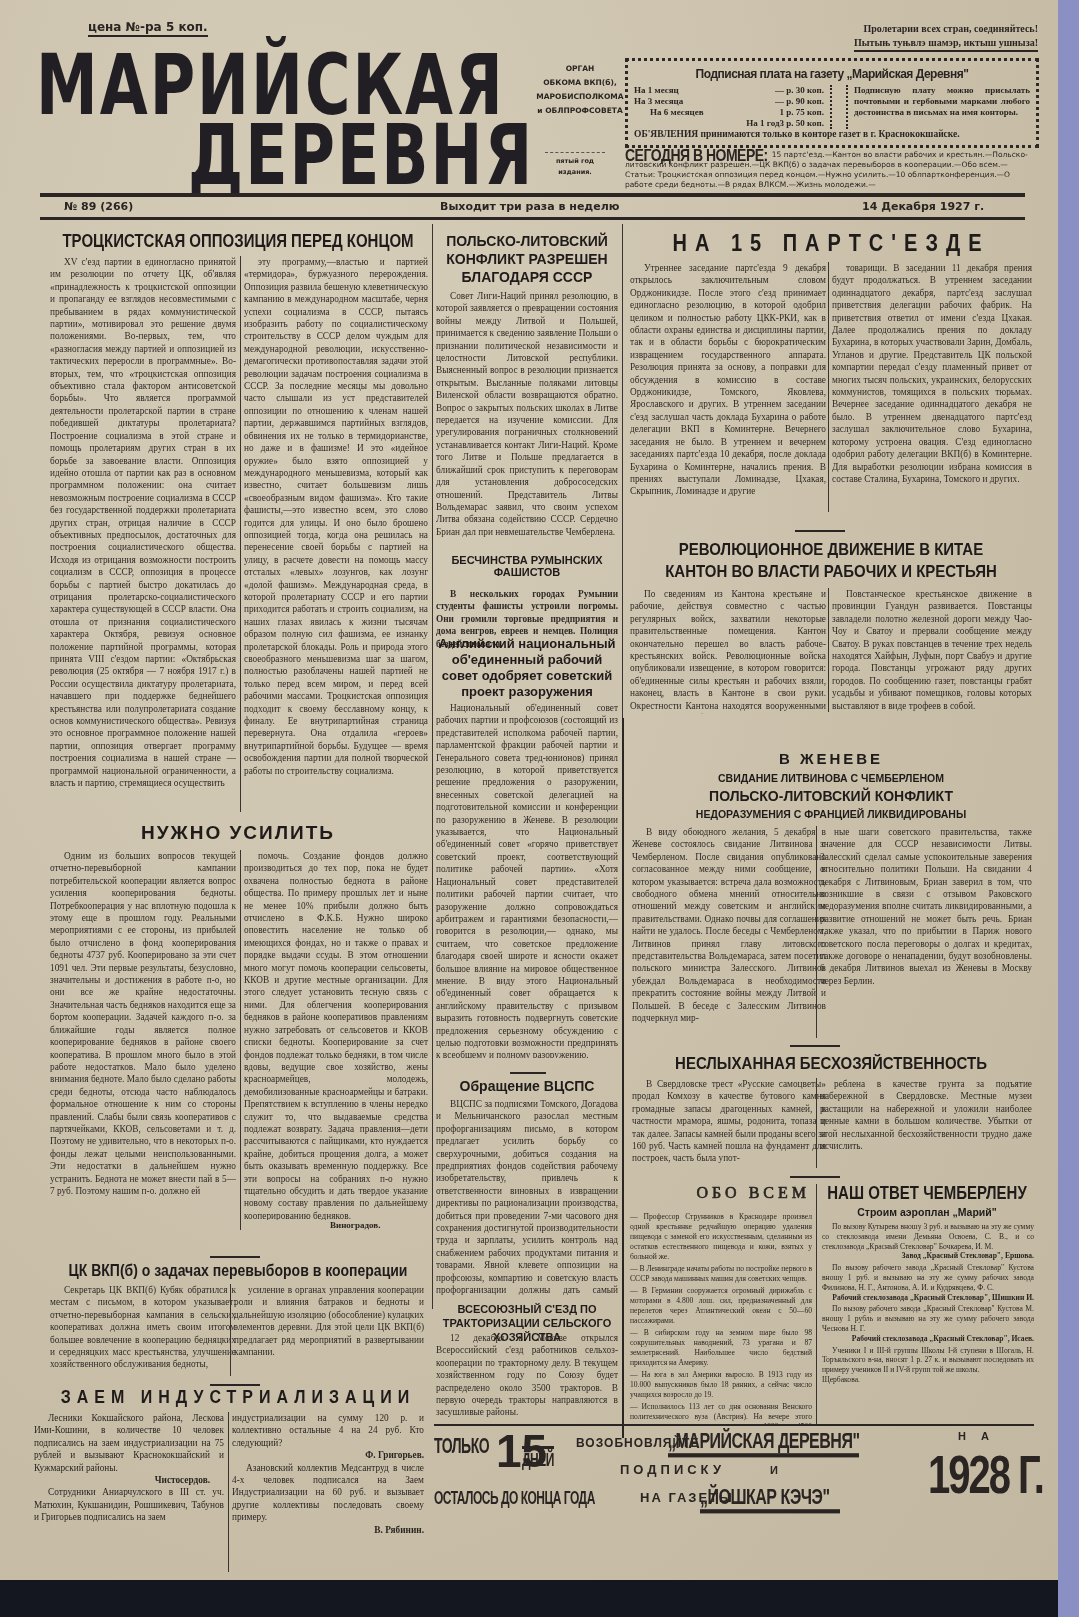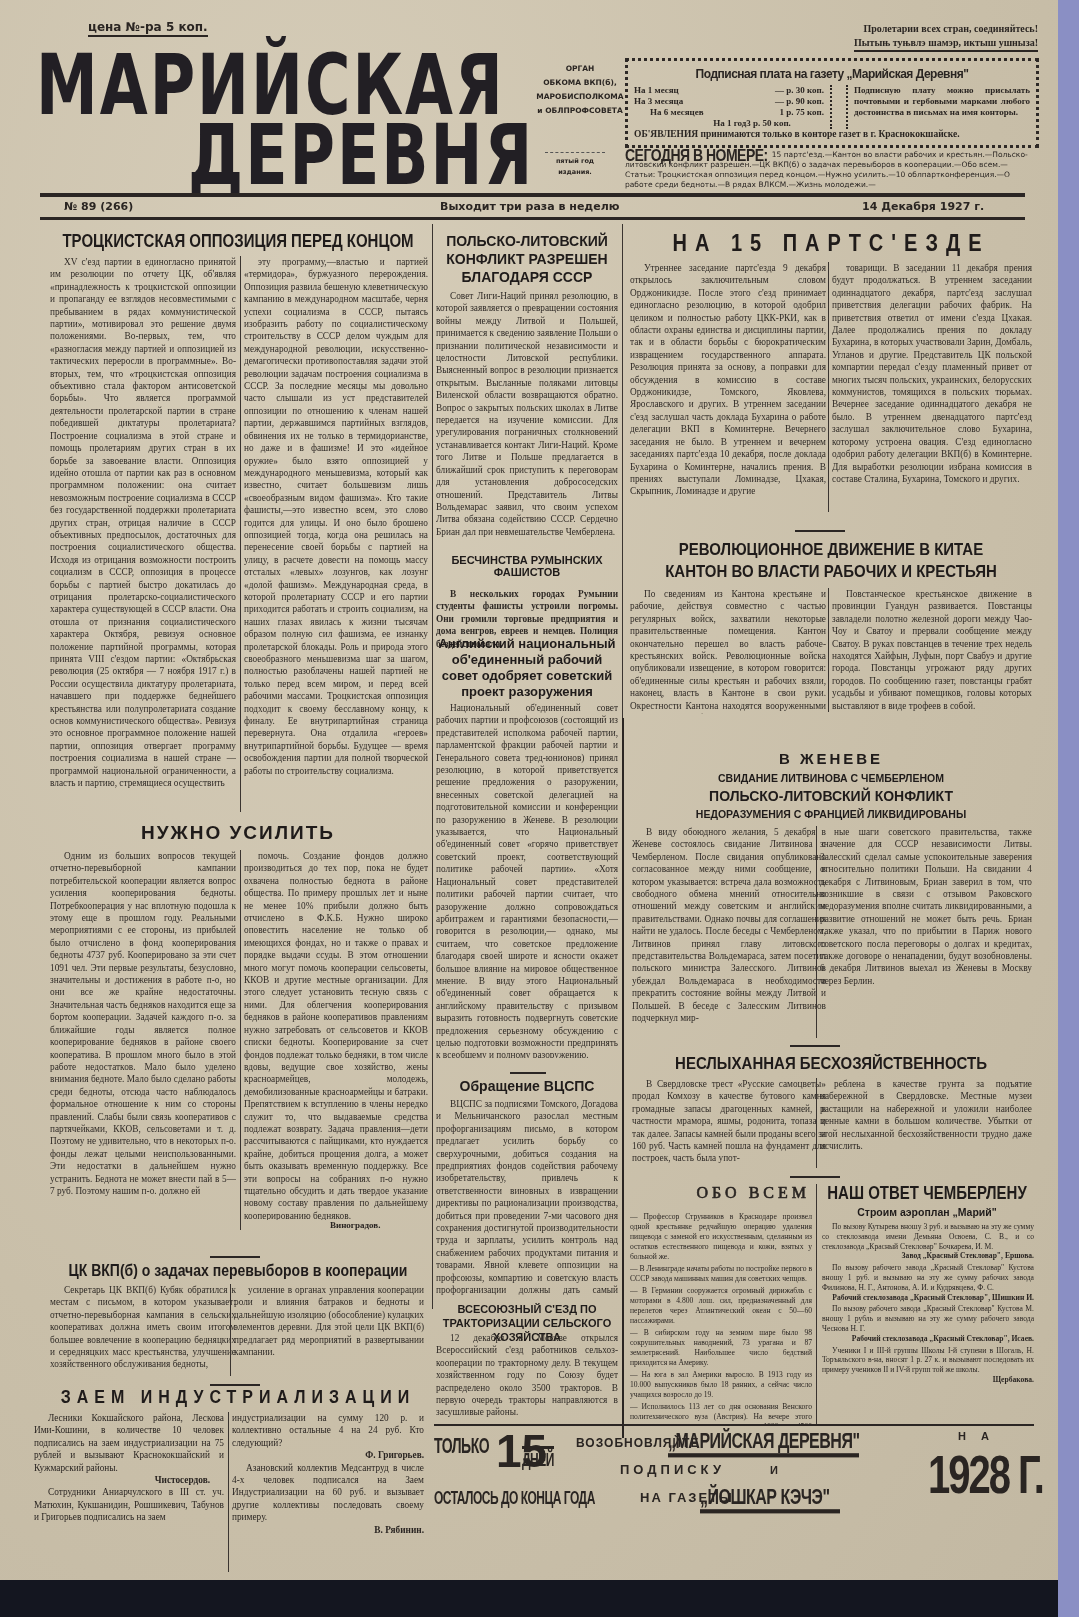--- a/index.html
+++ b/index.html
@@ -50,21 +50,21 @@
           <span>— р. 30 коп.</span>
         </div>
       <div style="display:flex;justify-content:space-between;">
           <span>На 3 месяца</span>
           <span>— р. 90 коп.</span>
         </div>
       <div style="display:flex;justify-content:space-between;padding-left:16px;">
           <span>На 6 месяцев</span>
           <span>1 р. 75 коп.</span>
         </div>
-      <div style="display:flex;justify-content:center;margin-left:46px;">
+      <div style="display:flex;justify-content:flex-end;margin-left:46px;">
           <span>На 1 год</span>
           <span>3 р. 50 коп.</span>
         </div>
     </div>
     <div style="position:absolute;left:202px;top:24px;width:14px;height:44px;border-left:2px dotted #2a2522;border-right:2px dotted #2a2522;"></div>
     <div style="position:absolute;left:226px;top:24px;width:176px;font-size:9px;line-height:11px;font-weight:bold;text-align:justify;">Подписную плату можно присылать почтовыми и гербовыми марками любого достоинства в письмах на имя конторы.</div>
     <div style="position:absolute;left:6px;top:68px;width:396px;font-size:9.5px;font-weight:bold;">ОБ'ЯВЛЕНИЯ принимаются только в конторе газет в г. Краснококшайске.</div>
   </div>
 
   <div class="abs" style="left:625px;top:150px;width:410px;font-size:7.5px;line-height:10px;">
@@ -171,21 +171,21 @@
   <div class="abs head" style="left:820px;top:1184px;width:214px;font-size:15px;transform:scaleY(1.2);">НАШ ОТВЕТ ЧЕМБЕРЛЕНУ</div>
   <div class="abs head" style="left:820px;top:1206px;width:214px;font-size:10.5px;">Строим аэроплан „Марий"</div>
   <div class="abs" style="left:822px;top:1222px;width:212px;height:200px;overflow:hidden;font-size:7.6px;line-height:9.8px;text-align:justify;">
     <div style="text-indent:10px;">По вызову Кутырева вношу 3 руб. и вызываю на эту же сумму со стеклозавода имени Демьяна Освоева, С. В., и со стеклозавода „Красный Стекловар" Бочкарева, И. М.</div>
     <div style="text-align:right;font-weight:bold;margin-bottom:2px;">Завод „Красный Стекловар", Ершова.</div>
     <div style="text-indent:10px;">По вызову рабочего завода „Красный Стекловар" Кустова вношу 1 руб. и вызываю на эту же сумму рабочих завода Филинова, Н. Г., Антонова, А. И. и Кудрявцева, Ф. С.</div>
     <div style="text-align:right;font-weight:bold;margin-bottom:2px;">Рабочий стеклозавода „Красный Стекловар", Шишкин И.</div>
     <div style="text-indent:10px;">По вызову рабочего завода „Красный Стекловар" Кустова М. вношу 1 рубль и вызываю на эту же сумму рабочего завода Чеснова Н. Г.</div>
     <div style="text-align:right;font-weight:bold;margin-bottom:2px;">Рабочий стеклозавода „Красный Стекловар", Исаев.</div>
     <div style="text-indent:10px;">Ученики I и III-й группы Школы I-й ступени в Шогаль, Н. Торъяльского в-на, вносят 1 р. 27 к. и вызывают последовать их примеру учеников II и IV-й групп той же школы.</div>
-    <div style="text-align:right;font-weight:bold;">Щербакова.</div>
+    <div style="font-weight:normal;">Щербакова.</div>
   </div>
 
   <div class="rule" style="left:434px;top:1424px;width:600px;height:2px;"></div>
   <div class="abs cond" style="left:434px;top:1432px;font-size:14px;transform:scaleY(1.6);transform-origin:top left;">ТОЛЬКО</div>
   <div class="abs" style="left:496px;top:1428px;font-family:'Liberation Sans',sans-serif;font-size:46px;line-height:46px;font-weight:bold;">15</div>
   <div class="abs cond" style="left:522px;top:1446px;font-size:12px;transform:scaleY(1.5);transform-origin:top left;border-top:2px solid #2a2522;">ДНЕЙ</div>
   <div class="abs cond" style="left:434px;top:1486px;font-size:12px;transform:scaleY(1.6);transform-origin:top left;">ОСТАЛОСЬ ДО КОНЦА ГОДА</div>
 
   <div class="abs cond" style="left:576px;top:1436px;font-size:12px;letter-spacing:1px;">ВОЗОБНОВЛЯЙТЕ</div>
   <div class="abs cond" style="left:620px;top:1462px;font-size:13px;letter-spacing:4px;">ПОДПИСКУ</div>

